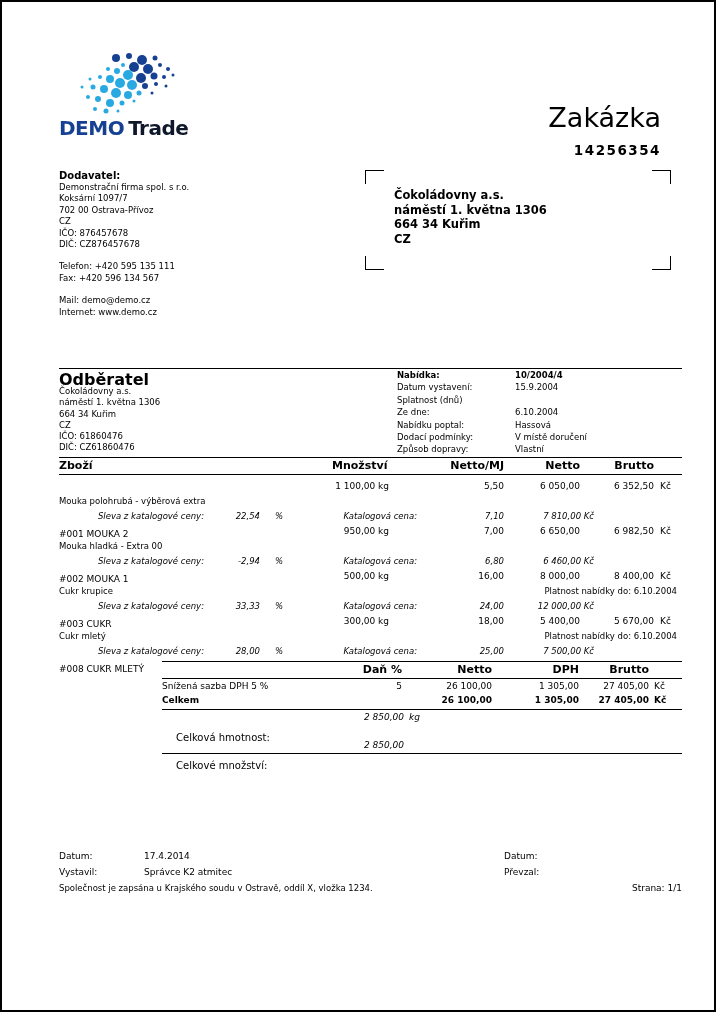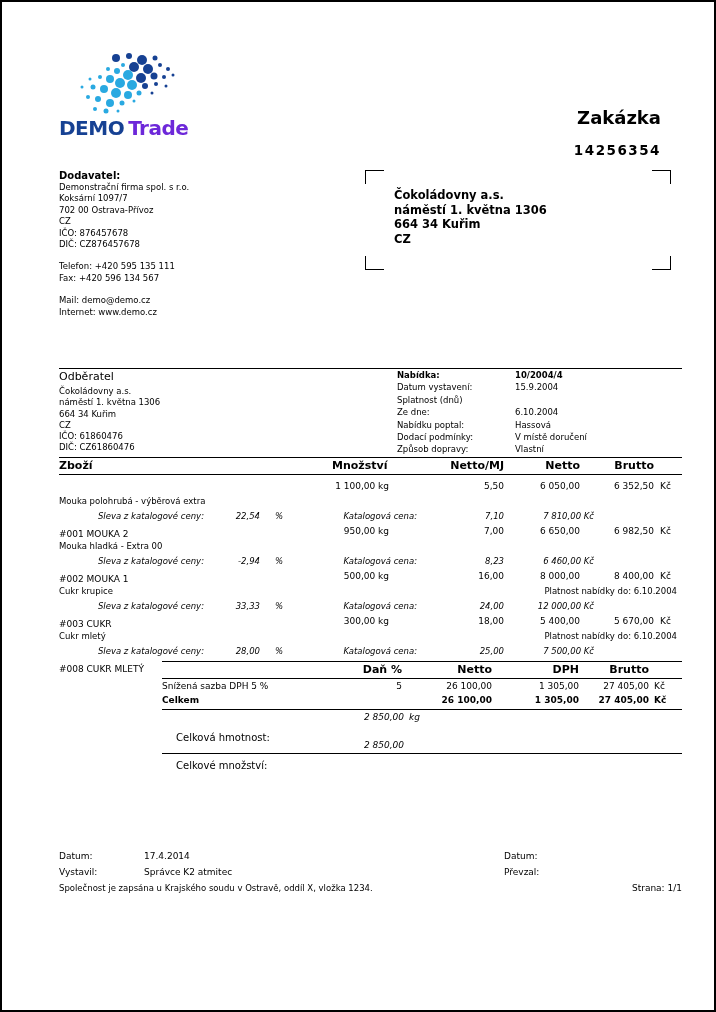--- a/index.html
+++ b/index.html
@@ -6,42 +6,42 @@
   .page{
     position:relative;width:716px;height:1012px;box-sizing:border-box;
     border:2px solid #000;background:#fff;overflow:hidden;
     font-family:"DejaVu Sans","Liberation Sans",sans-serif;color:#000;
   }
   
   .logo-wrap{position:absolute;left:57px;top:50px;width:160px;}
   .logo-dots{display:block;}
   .logo-text{font-size:20px;font-weight:bold;letter-spacing:-0.5px;margin-top:2px;white-space:nowrap;}
   .logo-demo{color:#164193;}
-  .logo-trade{color:#6d28d9;margin-left:4px;}
+  .logo-trade{color:#0f172a;margin-left:4px;}
   
   .titleblock{position:absolute;right:53px;top:103px;text-align:right;}
-  .doc-title{font-size:18px;font-weight:bold;line-height:26px;}
+  .doc-title{font-size:27px;font-weight:normal;line-height:26px;}
   .doc-number{font-size:13.5px;font-weight:bold;letter-spacing:1.5px;margin-top:11px;}
   
   .supplier{position:absolute;left:57px;top:167px;font-size:8.5px;line-height:11.4px;}
   .supplier .head{font-size:10px;font-weight:bold;line-height:13px;}
   .gap{margin-top:11px;}
   
   .mark{position:absolute;width:18px;height:13px;}
   .mark.tl{left:363px;top:168px;border-left:1px solid #000;border-top:1px solid #000;}
   .mark.tr{left:650px;top:168px;border-right:1px solid #000;border-top:1px solid #000;}
   .mark.bl{left:363px;top:254px;border-left:1px solid #000;border-bottom:1px solid #000;}
   .mark.br{left:650px;top:254px;border-right:1px solid #000;border-bottom:1px solid #000;}
   .recipient{position:absolute;left:392px;top:186px;font-size:11.5px;font-weight:bold;line-height:14.5px;}
   
   .content{position:absolute;left:57px;top:0;width:623px;height:1012px;}
   .hline{position:absolute;left:0;width:623px;border-top:1px solid #000;}
   .sumline{position:absolute;left:103px;width:520px;border-top:1px solid #000;}
   
-  .cust-head{position:absolute;left:0;top:368px;font-size:11px;font-weight:normal;}
+  .cust-head{position:absolute;left:0;top:368px;font-size:16px;font-weight:bold;}
   .customer{position:absolute;left:0;top:384px;font-size:8.5px;line-height:11.3px;}
   .offer{position:absolute;left:338px;top:367px;font-size:8.5px;line-height:12.4px;}
   .offer .lab{display:inline-block;width:118px;}
   .offer .b{font-weight:bold;}
   
   .row{position:absolute;left:0;width:623px;height:15px;font-size:9px;}
   .cell{position:absolute;top:0;white-space:nowrap;}
   .th{font-weight:bold;font-size:11px;}
   .h-item{left:0;} .h-qty{left:273px;} .h-mj{right:178px;} .h-net{right:102px;} .h-bru{right:28px;}
   .c-name{left:0;margin-top:48px;}
@@ -211,21 +211,21 @@
       <span class="cell c-kc">Kč</span>
     </div>
     <div class="row" style="top:539px">
       <span class="cell c-desc">Mouka hladká - Extra 00</span>
     </div>
     <div class="row sl" style="top:554px">
       <span class="cell sl-label">Sleva z katalogové ceny:</span>
       <span class="cell sl-val">-2,94</span>
       <span class="cell sl-pct">%</span>
       <span class="cell kat-label">Katalogová cena:</span>
-      <span class="cell kat-val">8,23</span>
+      <span class="cell kat-val">6,80</span>
       <span class="cell kat-total">6 460,00 Kč</span>
     </div>
 
     <div class="row" style="top:569px">
       <span class="cell c-name">#003 CUKR</span>
       <span class="cell c-qty">500,00 kg</span>
       <span class="cell c-mj">16,00</span>
       <span class="cell c-net">8 000,00</span>
       <span class="cell c-bru">8 400,00</span>
       <span class="cell c-kc">Kč</span>

